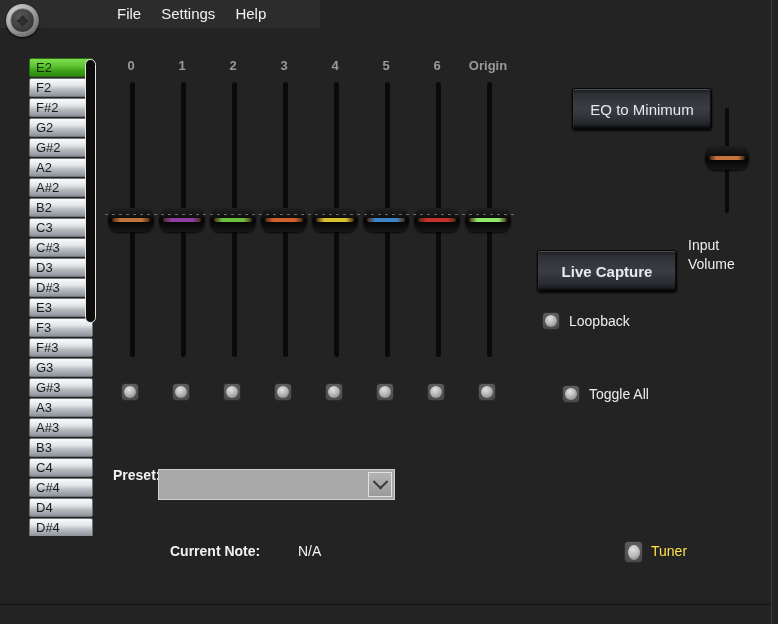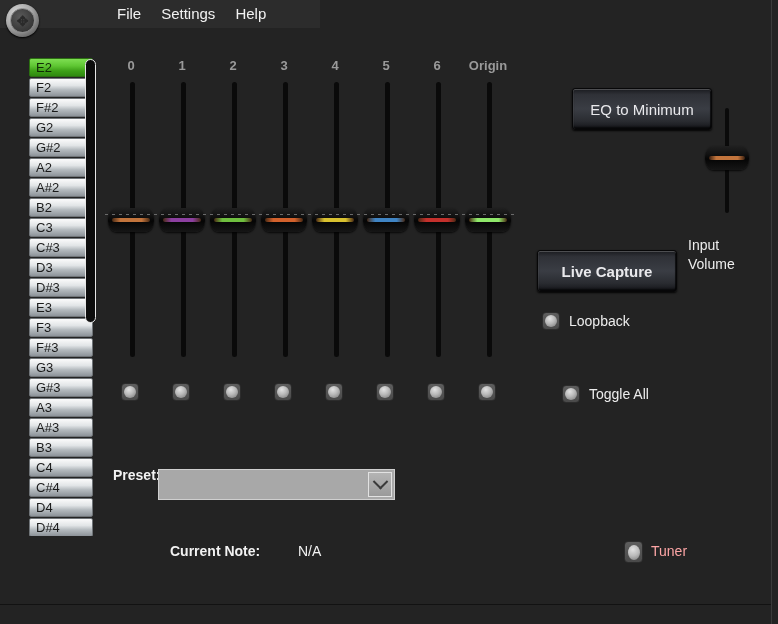--- a/index.html
+++ b/index.html
@@ -168,21 +168,21 @@
   .tuner-cb{
     position:absolute;left:624px;top:541px;width:19px;height:22px;border-radius:4px;
     background:linear-gradient(to bottom,#5e5e5e 0%,#4a4a4a 100%);
     border:1px solid #2c2c2c;box-sizing:border-box;
     display:flex;align-items:center;justify-content:center;cursor:pointer;
   }
   .tuner-cb .knob{
     width:12px;height:15px;border-radius:50%;
     background:radial-gradient(circle at 40% 30%,#e2e2e2 0%,#bbb 50%,#8e8e8e 85%);
   }
-  .tuner-label{position:absolute;left:651px;top:543px;font-size:14px;color:#fca5a5;}
+  .tuner-label{position:absolute;left:651px;top:543px;font-size:14px;color:#fde047;}
 
   .edge-line{position:absolute;left:771px;top:0;width:1px;height:624px;background:#3a3a3a;}
   .bottom-line{position:absolute;left:0;top:604px;width:771px;height:1px;background:#121212;}
 </style>
 </head>
 <body>
 
 <div class="app">
 
   <div class="menubar"></div>

